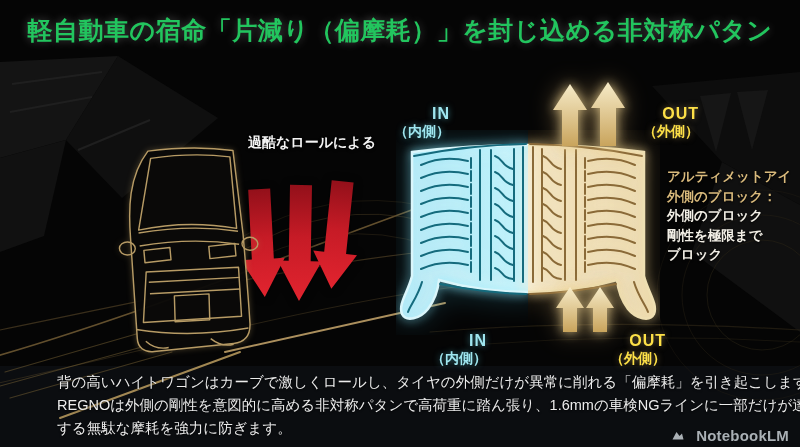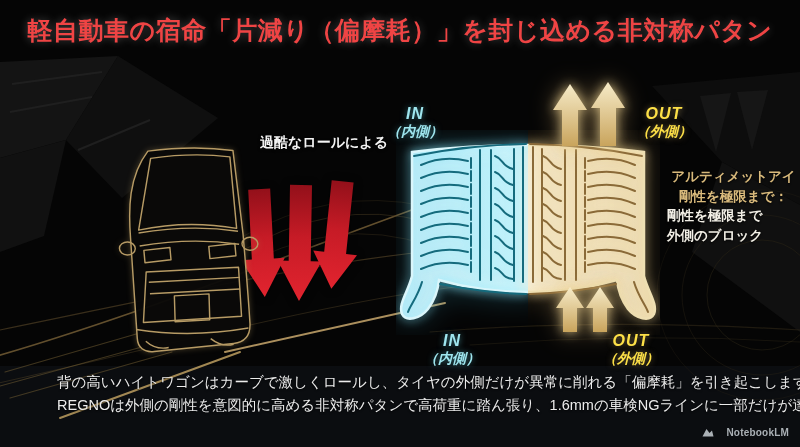--- a/index.html
+++ b/index.html
@@ -8,57 +8,57 @@
     background:#050505;
     font-family:"Liberation Sans","DejaVu Sans",sans-serif;
     color:#f2f2f2;
   }
   svg{display:block;}
   .abs{position:absolute;}
   
   #title{
     top:14px;left:0;width:800px;text-align:center;
     font-family:"Liberation Serif","DejaVu Serif",serif;
-    font-size:25px;font-weight:600;letter-spacing:.5px;color:#ef4444;
+    font-size:25px;font-weight:600;letter-spacing:.5px;color:#22c55e;
     text-shadow:0 0 10px rgba(255,255,255,.28);
     white-space:nowrap;
   }
   
-  #roll-callout{left:260px;top:131px;width:170px;}
+  #roll-callout{left:248px;top:131px;width:170px;}
   #roll-callout .line{
     font-size:14px;font-weight:700;line-height:23px;color:#f4f4f4;
     text-shadow:0 1px 3px rgba(0,0,0,.9);white-space:nowrap;
   }
   
-  .side-label{width:70px;text-align:center;line-height:1.15;white-space:nowrap;font-style:italic;}
+  .side-label{width:70px;text-align:right;line-height:1.15;white-space:nowrap;}
   .side-label .big{font-size:16px;font-weight:700;letter-spacing:1px;}
   .side-label .sub{font-size:14px;font-weight:600;}
   .side-label.cyan{color:#9fe6ef;text-shadow:0 0 6px rgba(100,220,240,.55);}
   .side-label.gold{color:#fde047;text-shadow:0 0 6px rgba(230,195,120,.5);}
   #in-top{left:380px;top:105px;}
   #out-top{left:629px;top:105px;}
   #in-bottom{left:417px;top:332px;}
   #out-bottom{left:596px;top:332px;}
   
   #feature-callout{left:667px;top:167px;width:133px;}
   #feature-callout .line{
     font-size:13.5px;font-weight:700;line-height:19.5px;white-space:nowrap;
     text-shadow:0 1px 2px rgba(0,0,0,.9);
   }
-  #feature-callout .line.gold{color:#d9ba7c;text-align:center;}
+  #feature-callout .line.gold{color:#d9ba7c;}
   #feature-callout .line.white{color:#f2efe6;}
   
   #footer-text{left:57px;top:371px;width:720px;}
   #footer-text .line{
     font-size:14.5px;font-weight:500;line-height:23px;color:#ececec;
     white-space:nowrap;text-shadow:0 1px 2px rgba(0,0,0,.8);
   }
   
   #watermark{right:11px;top:427px;display:flex;align-items:center;gap:12px;
-    color:#aab0b5;font-size:10px;font-weight:600;letter-spacing:.2px;}
+    color:#aab0b5;font-size:15px;font-weight:600;letter-spacing:.2px;}
   
   .glow-cyan{filter:drop-shadow(0 0 5px rgba(140,235,255,.95)) drop-shadow(0 0 14px rgba(70,200,235,.55));}
   .glow-gold{filter:drop-shadow(0 0 5px rgba(246,219,152,.95)) drop-shadow(0 0 14px rgba(222,182,110,.55));}
   .glow-gold-arrow{filter:drop-shadow(0 0 6px rgba(240,214,150,.85)) drop-shadow(0 0 12px rgba(215,175,105,.45));}
   .glow-red{filter:drop-shadow(0 1px 4px rgba(0,0,0,.6));}
   .glow-car{filter:drop-shadow(0 0 3px rgba(190,160,100,.35));}
 </style>
 </head>
 <body>
 
@@ -214,28 +214,30 @@
     <div class="big">IN</div>
     <div class="sub">（内側）</div>
   </div>
   <div id="out-bottom" class="abs side-label gold">
     <div class="big">OUT</div>
     <div class="sub">（外側）</div>
   </div>
 
   <div id="feature-callout" class="abs">
     <div class="line gold">アルティメットアイ</div>
-    <div class="line gold">剛性を極限まで：</div>
+    <div class="line gold">外側のブロック：</div>
+    <div class="line white">外側のブロック</div>
     <div class="line white">剛性を極限まで</div>
-    <div class="line white">外側のブロック</div>
+    <div class="line white">ブロック</div>
   </div>
 
   <div id="footer-text" class="abs">
     <div class="line">背の高いハイトワゴンはカーブで激しくロールし、タイヤの外側だけが異常に削れる「偏摩耗」を引き起こします。</div>
     <div class="line">REGNOは外側の剛性を意図的に高める非対称パタンで高荷重に踏ん張り、1.6mmの車検NGラインに一部だけが達</div>
+    <div class="line">する無駄な摩耗を強力に防ぎます。</div>
   </div>
 
   <div id="watermark" class="abs">
     <svg width="12" height="11" viewBox="0 0 12 11">
       <polygon points="0.5,9.5 4.5,2 7.5,6 10,3.5 11.5,9.5" fill="#aab0b5"></polygon>
     </svg>
     <span>NotebookLM</span>
   </div>
 
 </div>

